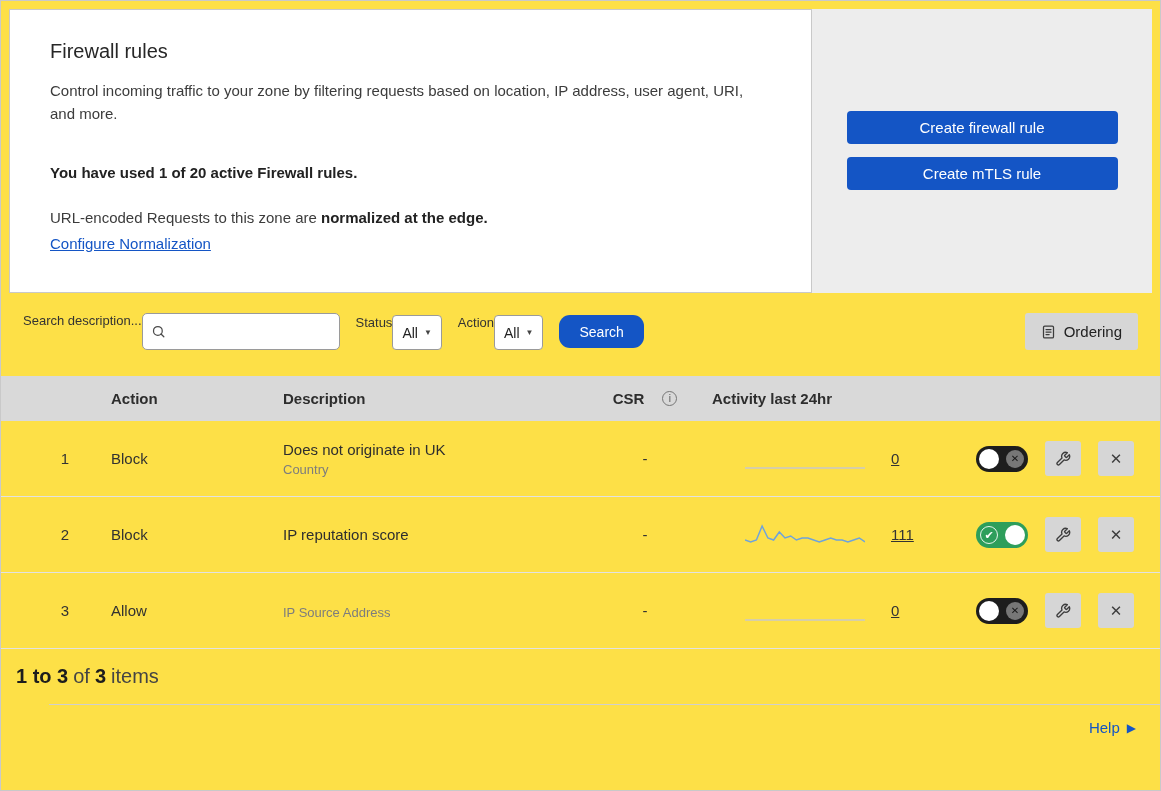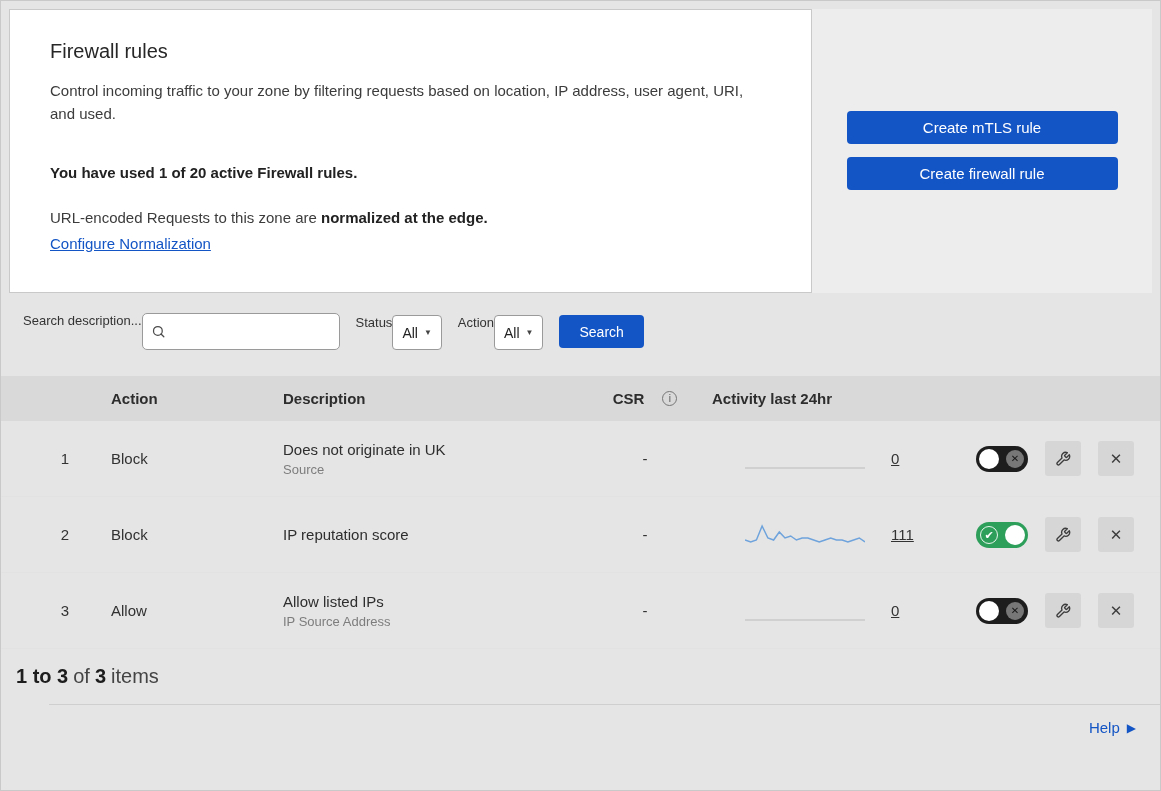--- a/index.html
+++ b/index.html
@@ -5,21 +5,21 @@
   * { box-sizing: border-box; margin: 0; padding: 0; }
   html,body { background:#fff; }
   body {
     font-family: "Liberation Sans", sans-serif;
     color: #313131;
     width: 1161px;
   }
   .page {
     width: 1161px; height: 791px;
     border: 1px solid #c9c9c9;
-    background: #e5e5e5;
+    background: #fde047;
     overflow: hidden;
   }
   
   .top-row { display: flex; padding: 8px 8px 0 8px; height: 292px; }
   .intro-card {
     flex: 1 1 auto;
     border: 1px solid #c9c9c9;
     background: #fff;
     padding: 30px 40px;
   }
@@ -68,21 +68,21 @@
     height: 35px; background: #fff;
     border: 1px solid #9a9a9a; border-radius: 4px;
     padding: 0 9px; display: flex; align-items: center; gap: 6px;
     font-family: "Liberation Sans", sans-serif; font-size: 14px; color:#222;
     cursor: pointer;
   }
   .dd .caret { font-size: 8px; color: #444; }
   .btn-search {
     height: 33px; padding: 0 20px; margin-bottom: 2px;
     background: var(--accent, #1455c5); color: #fff;
-    border: none; border-radius: 4px;
+    border: none; border-radius: 11px;
     font-family: "Liberation Sans", sans-serif; font-size: 14px; cursor: pointer;
   }
   .btn-ordering {
     margin-left: auto; height: 37px; padding: 0 16px;
     background: var(--gray-button-bg, #d6d6d6); color: #222;
     border: none; border-radius: 3px;
     display: flex; align-items: center; gap: 8px;
     font-family: "Liberation Sans", sans-serif; font-size: 15px; cursor: pointer;
   }
   
@@ -169,28 +169,28 @@
   }
 </style>
 </head>
 <body>
 
 <div class="page">
 
   <div class="top-row">
     <div class="intro-card">
       <h1 class="page-title">Firewall rules</h1>
-      <p class="intro-desc">Control incoming traffic to your zone by filtering requests based on location, IP address, user agent, URI, and used.</p>
+      <p class="intro-desc">Control incoming traffic to your zone by filtering requests based on location, IP address, user agent, URI, and more.</p>
       <p class="usage-line">You have used 1 of 20 active Firewall rules.</p>
       <p class="norm-line"><span>URL-encoded Requests to this zone are </span><b>normalized at the edge.</b></p>
       <a class="text-link">Configure Normalization</a>
     </div>
     <div class="side-panel">
+      <button class="btn-primary">Create firewall rule</button>
       <button class="btn-primary">Create mTLS rule</button>
-      <button class="btn-primary">Create firewall rule</button>
     </div>
   </div>
 
   <div class="filters">
     <div class="filter-group">
       <span class="filter-label">Search description...</span>
       <div class="search-box">
         <svg width="15" height="15" viewBox="0 0 24 24" fill="none" stroke="#4a4a4a" stroke-width="2" stroke-linecap="round">
             <circle cx="11" cy="11" r="7"></circle>
             <line x1="20.5" y1="20.5" x2="16" y2="16"></line>
@@ -206,40 +206,49 @@
         </button>
     </div>
     <div class="filter-group">
       <span class="filter-label">Action</span>
       <button class="dd">
           <span>All</span>
           <span class="caret">▼</span>
         </button>
     </div>
     <button class="btn-search">Search</button>
+    <button class="btn-ordering">
+      <svg width="15" height="16" viewBox="0 0 24 24" fill="none" stroke="#3c3c3c" stroke-width="2" stroke-linecap="round">
+          <rect x="4" y="2.5" width="16" height="19" rx="2"></rect>
+          <line x1="8" y1="8" x2="16" y2="8"></line>
+          <line x1="8" y1="12" x2="16" y2="12"></line>
+          <line x1="8" y1="16" x2="13" y2="16"></line>
+        </svg>
+      <span>Ordering</span>
+    </button>
   </div>
 
   <div class="grid-cols thead">
     <div class="hc"></div>
     <div class="hc">Action</div>
     <div class="hc">Description</div>
     <div class="hc hc-csr">
         <span>CSR</span>
         <span class="info-icon">i</span>
       </div>
     <div class="hc hc-activity">Activity last 24hr</div>
     <div class="hc"></div>
   </div>
 
   <div class="grid-cols trow">
     <div class="c-idx">1</div>
     <div class="c-action">Block</div>
     <div class="c-desc">
       <div class="desc-main">Does not originate in UK</div>
-      <div class="desc-sub">Source</div>
+      <div class="desc-sub">Country</div>
     </div>
     <div class="c-csr">-</div>
     <div class="c-activity">
       <svg class="spark" width="120" height="30" viewBox="0 0 120 30">
           <polyline points="0.0,24.0 120.0,24.0" fill="none" stroke="#c9c9c9" stroke-width="1.5"></polyline>
         </svg>
       <a class="count">0</a>
     </div>
     <div class="c-ctrl">
       <div class="toggle off">
@@ -285,21 +294,20 @@
       <button class="icon-btn">
           <span>✕</span>
         </button>
     </div>
   </div>
 
   <div class="grid-cols trow">
     <div class="c-idx">3</div>
     <div class="c-action">Allow</div>
     <div class="c-desc">
-      <div class="desc-main">Allow listed IPs</div>
       <div class="desc-sub">IP Source Address</div>
     </div>
     <div class="c-csr">-</div>
     <div class="c-activity">
       <svg class="spark" width="120" height="30" viewBox="0 0 120 30">
           <polyline points="0.0,24.0 120.0,24.0" fill="none" stroke="#c9c9c9" stroke-width="1.5"></polyline>
         </svg>
       <a class="count">0</a>
     </div>
     <div class="c-ctrl">

